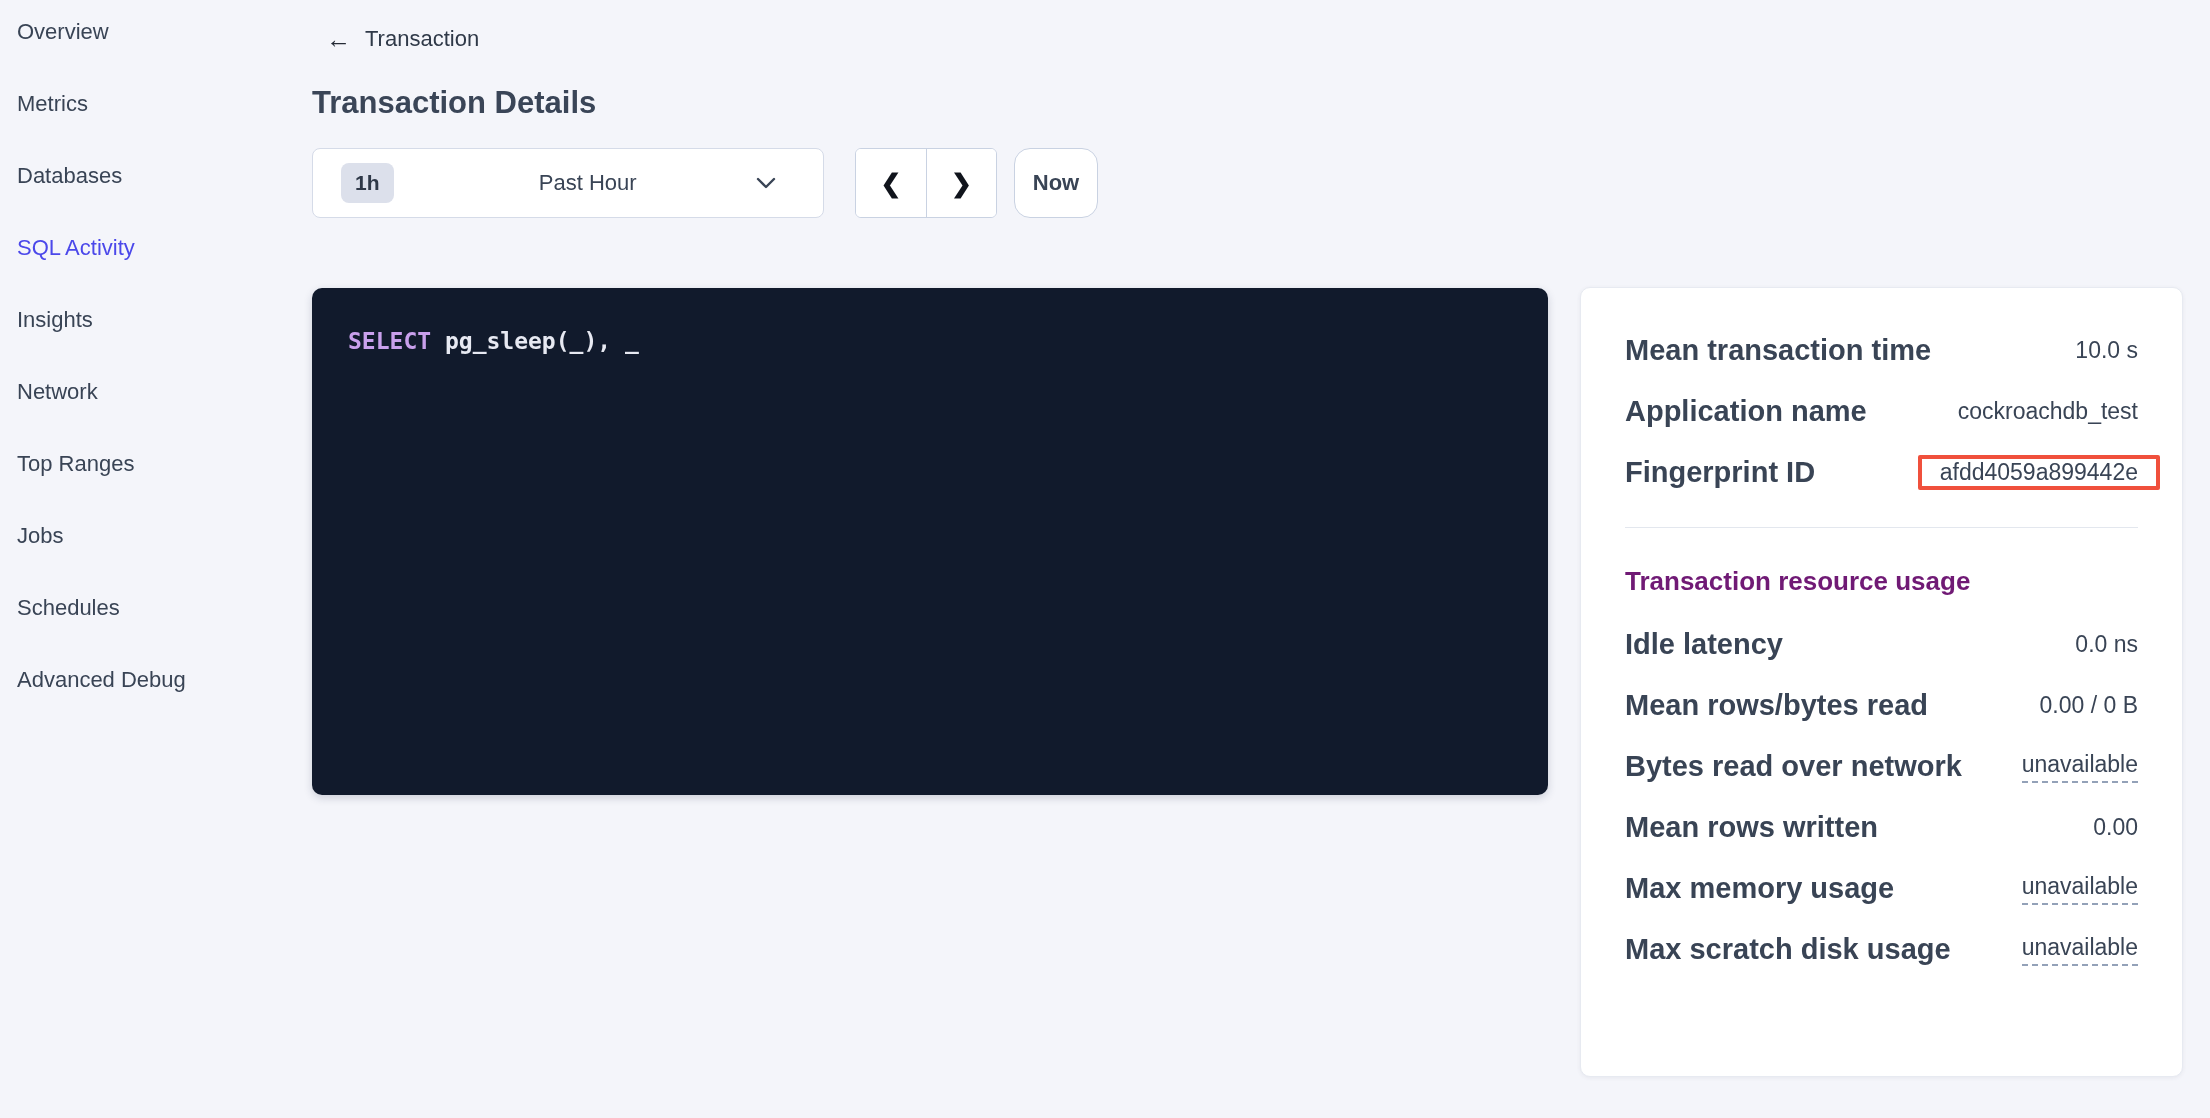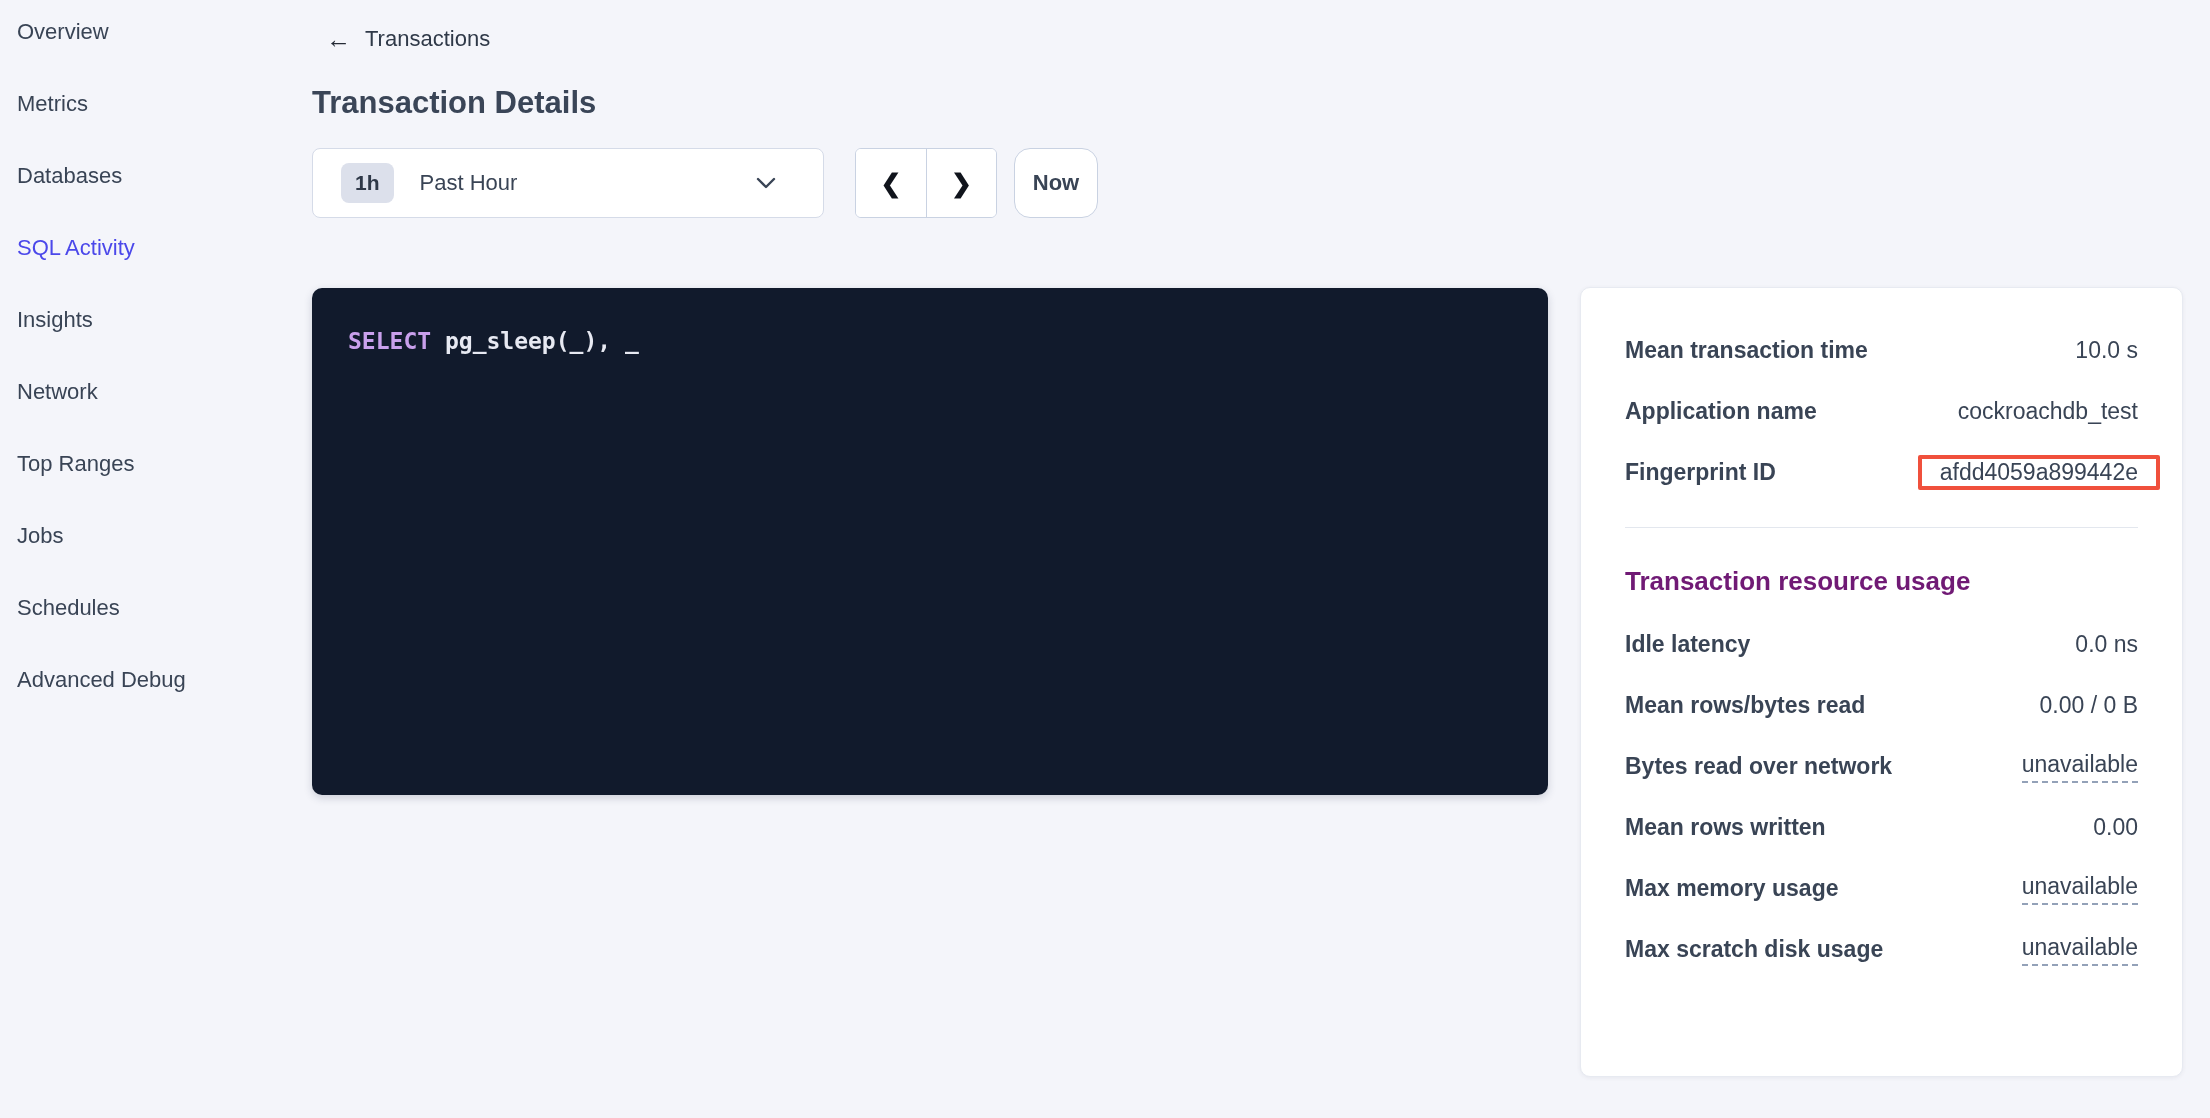--- a/index.html
+++ b/index.html
@@ -42,21 +42,21 @@
   .controls { position:absolute; top:148px; left:0; display:flex; align-items:stretch; height:70px; }
 
   .time-select {
     width:512px; background:#FFFFFF; border:1px solid #D5DBE8; border-radius:8px;
     display:flex; align-items:center; padding:0 47px 0 28px; cursor:pointer;
   }
   .time-badge {
     background:#DCE0EB; border-radius:8px; font-weight:700; font-size:21px; color:#2F3948;
     padding:8px 14px; margin-right:26px;
   }
-  .time-label { font-size:22px; color:#394455; flex:1; }
+  .time-label { font-size:22px; color:#394455; flex:1;text-align:center; }
   .chev-down { width:20px; height:12px; }
   .chev-down polyline { fill:none; stroke:#394455; stroke-width:2.4; stroke-linecap:round; stroke-linejoin:round; }
 
   .range-btns { display:flex; margin-left:31px; border:1px solid #C9D2E2; border-radius:6px; background:#fff; overflow:hidden; }
   .range-btn {
     width:70px; display:flex; align-items:center; justify-content:center;
     background:#fff; border:none; cursor:pointer; font-size:25px; font-weight:700; color:#10141C;
   }
   .range-btn + .range-btn { border-left:1px solid #C9D2E2; }
 
@@ -84,21 +84,21 @@
   
   .panel {
     position:absolute; top:287px; left:1268px; width:603px; height:790px;
     background:#FFFFFF; border:1px solid #E7EAF1; border-radius:10px;
     box-shadow:0 1px 4px rgba(50,60,90,0.07);
     padding:32px 44px 0 44px;
   }
   .detail-row {
     height:61px; display:flex; align-items:center; justify-content:space-between;
   }
-  .row-label { font-size:23px; font-weight:700; color:#394455; white-space:nowrap; }
+  .row-label { font-size:29px; font-weight:700; color:#394455; white-space:nowrap; }
   .row-value { font-size:23px; color:#394455; white-space:nowrap; }
   .row-value.unavailable {
     border-bottom:2px dashed #93A1B8; padding-bottom:3px; cursor:help;
   }
   .row-value.fp-box {
     border:4px solid #F0503C; border-radius:2px;
     padding:0 18px; margin-right:-22px;
   }
   .panel-divider { border:none; border-top:1px solid #E3E7EE; margin-top:24px; }
   .panel-heading { margin-top:38px; font-size:26px; font-weight:700; color:#701a75; }
@@ -117,21 +117,21 @@
     <div class="nav-item">Top Ranges</div>
     <div class="nav-item">Jobs</div>
     <div class="nav-item">Schedules</div>
     <div class="nav-item">Advanced Debug</div>
   </nav>
 
 <div class="main">
 
   <div class="breadcrumb">
     <span class="back-arrow">←</span>
-    <span>Transactions</span>
+    <span>Transaction</span>
   </div>
 
   <h1 class="page-title">Transaction Details</h1>
 
   <div class="controls">
     <div class="time-select">
       <span class="time-badge">1h</span>
       <span class="time-label">Past Hour</span>
       <svg class="chev-down" viewBox="0 0 20 12">
           <polyline points="2,2 10,10 18,2"></polyline>

